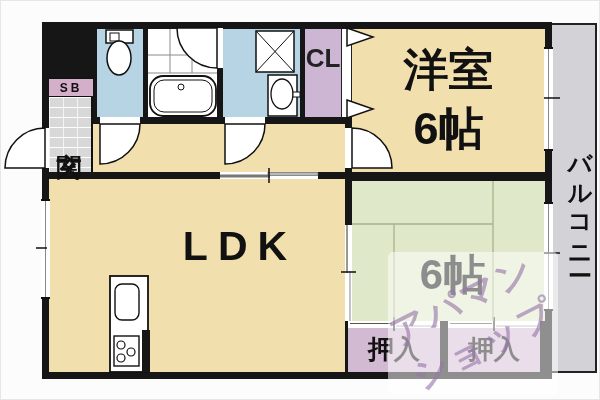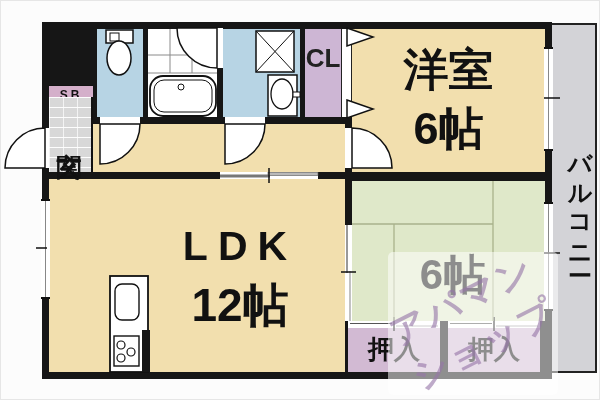--- a/index.html
+++ b/index.html
@@ -23,21 +23,21 @@
   #room-west{left:352px;top:29px;width:193px;height:143px;background:#f2dfae;}
   #room-hall{left:93px;top:124px;width:252px;height:48px;background:#f2dfae;}
   #room-ldk{left:49px;top:179px;width:296px;height:193px;background:#f2dfae;}
   #room-japanese{left:352px;top:181px;width:193px;height:140px;background:#dfe8c9;}
   #oshiire-left{left:348px;top:328px;width:92px;height:44px;background:#d2bad3;}
   #oshiire-right{left:448px;top:328px;width:92px;height:44px;background:#d2bad3;}
 
   #sb-box{left:49px;top:78px;width:44px;height:19px;background:#d4afca;
           border-top:1px solid #111;border-bottom:1px solid #111;
           display:flex;align-items:center;justify-content:center;
-          font-size:12px;font-weight:bold;letter-spacing:3px;margin-top:7px;}
+          font-size:12px;font-weight:bold;letter-spacing:3px;}
   #genkan{left:49px;top:97px;width:44px;height:75px;background:#d8d8d8;
           border-right:2px solid #111;
           background-image:
             repeating-linear-gradient(180deg,rgba(255,255,255,.95) 0 1px,transparent 1px 10px),
             repeating-linear-gradient(90deg,rgba(255,255,255,.7) 0 1px,transparent 1px 14px);
           display:flex;align-items:center;justify-content:center;}
   #genkan-label{writing-mode:vertical-rl;font-size:25px;font-weight:bold;letter-spacing:2px;}
 
   
   .room-label{position:absolute;text-align:center;font-weight:bold;line-height:1;}
@@ -210,21 +210,20 @@
       <circle cx="131" cy="352" r="4" fill="none" stroke="#111" stroke-width="1.2"></circle>
       <circle cx="121" cy="358" r="4" fill="none" stroke="#111" stroke-width="1.2"></circle>
       <rect x="142" y="330" width="8" height="42" fill="#161616"></rect>
     </g>
   </svg>
 
   <div class="room-label" id="west-name">洋室</div>
   <div class="room-label" id="cl-label">CL</div>
   <div class="room-label" id="west-size">6帖</div>
   <div class="room-label" id="ldk-name">LDK</div>
-  <div class="room-label" id="ldk-size">12帖</div>
   <div class="room-label" id="wa-size">6帖</div>
   <div class="room-label" id="oshiire-left-label">押入</div>
   <div class="room-label" id="oshiire-right-label">押入</div>
   <div class="abs" id="balcony-label">バルコニー</div>
 
   <div class="abs" id="watermark">
     <div id="watermark-inner">
       <span>アパマン</span>
       <span>ショップ</span>
     </div>

